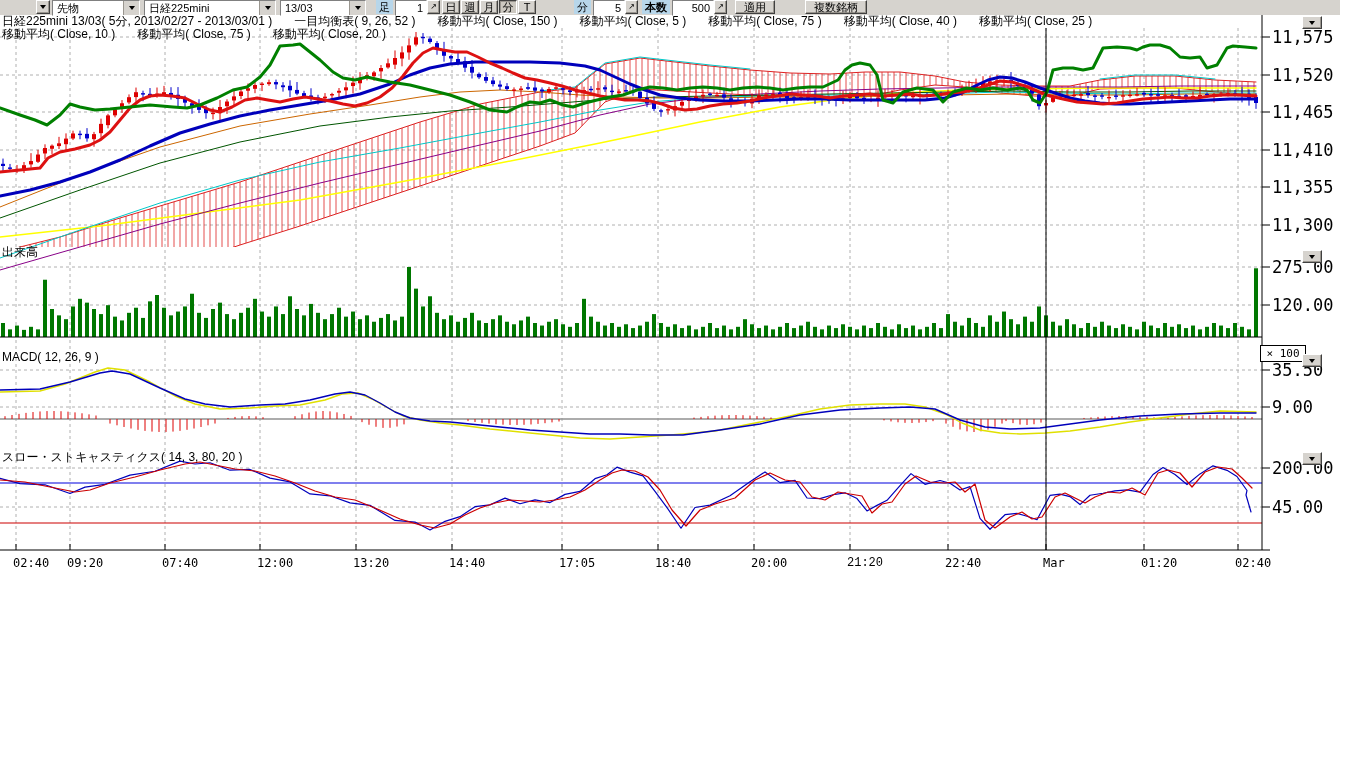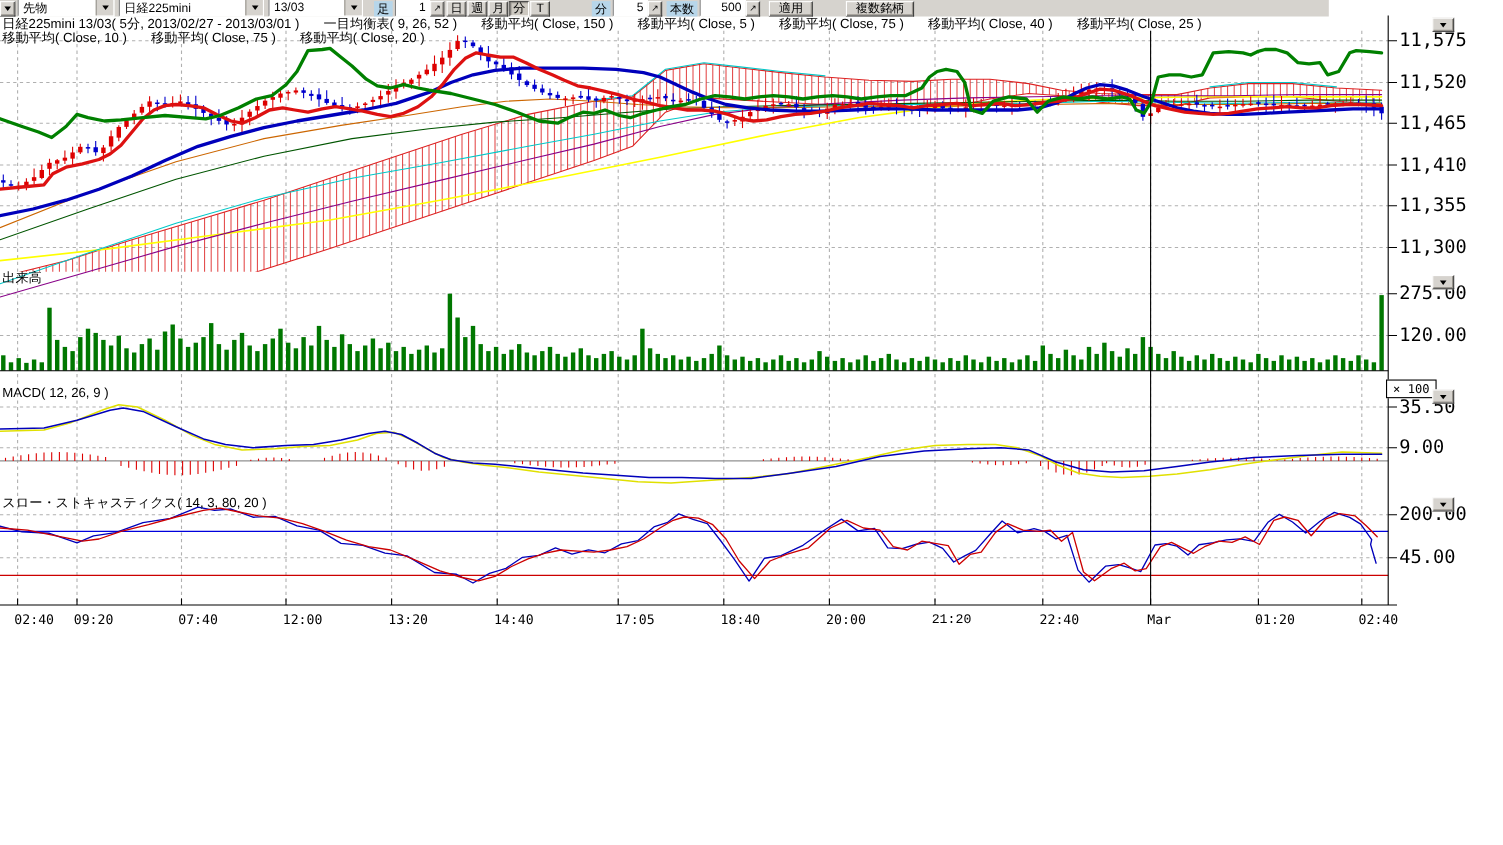--- a/index.html
+++ b/index.html
@@ -1,20 +1,20 @@
 <!DOCTYPE html>
 <html><head>
 <meta charset="utf-8">
 <style>
   html,body{margin:0;padding:0;}
   body{width:1366px;height:768px;position:relative;background:#ffffff;overflow:hidden;
        font-family:"Liberation Sans","DejaVu Sans",sans-serif;color:#000;}
   
-  .toolbar{position:absolute;left:0;top:0;width:1208px;height:15px;background:#d6d3ce;
-           display:flex;align-items:flex-end;font-size:11px;z-index:30;}
+  .toolbar{position:absolute;left:0;top:0;width:1304px;height:15px;background:#d6d3ce;
+           display:flex;align-items:flex-start;font-size:11px;z-index:30;padding-left:36px;}
   .win-btn{background:#d6d3ce;border:1px solid;border-color:#ffffff #404040 #404040 #ffffff;
            box-shadow:inset -1px -1px 0 #9a968f;height:14px;line-height:12px;padding:0 4px;
            display:inline-flex;align-items:center;justify-content:center;font-size:11px;cursor:default;
            white-space:nowrap;}
   .win-btn.pressed{border-color:#404040 #ffffff #ffffff #404040;box-shadow:inset 1px 1px 0 #9a968f;background:#ccc8c0;}
   .combo{display:inline-flex;height:14px;border:1px solid;border-color:#808080 #ffffff #ffffff #808080;
          background:#fff;align-items:center;}
   .combo-text{padding:0 4px;font-size:11px;white-space:nowrap;flex:1;}
   .combo-arrow{width:15px;align-self:stretch;background:#d6d3ce;border-left:1px solid #9a968f;
                display:flex;align-items:center;justify-content:center;}
@@ -66,21 +66,21 @@
   <span class="num-box" style="width:24px;margin-left:2px;">1</span>
   <button class="win-btn spin">↗</button>
   <button class="win-btn" style="margin-left:2px;width:18px;">日</button>
   <button class="win-btn" style="margin-left:1px;width:18px;">週</button>
   <button class="win-btn" style="margin-left:1px;width:18px;">月</button>
   <button class="win-btn pressed" style="margin-left:1px;width:18px;">分</button>
   <button class="win-btn" style="margin-left:1px;width:18px;">T</button>
   <span class="blue-label" style="margin-left:38px;">分</span>
   <span class="num-box" style="width:24px;margin-left:2px;">5</span>
   <button class="win-btn spin">↗</button>
-  <span class="blue-label" style="margin-left:4px;">本数</span>
+  <span class="blue-label" style="margin-left:4px;font-weight:bold;">本数</span>
   <span class="num-box" style="width:34px;margin-left:2px;">500</span>
   <button class="win-btn spin">↗</button>
   <button class="win-btn" style="margin-left:8px;padding:0 8px;">適用</button>
   <button class="win-btn" style="margin-left:30px;padding:0 8px;">複数銘柄</button>
 </div>
 
 <div class="legend" id="legend1" style="top:15px;">
     <span>日経225mini 13/03( 5分, 2013/02/27 - 2013/03/01 )</span>
     <span>一目均衡表( 9, 26, 52 )</span>
     <span>移動平均( Close, 150 )</span>

